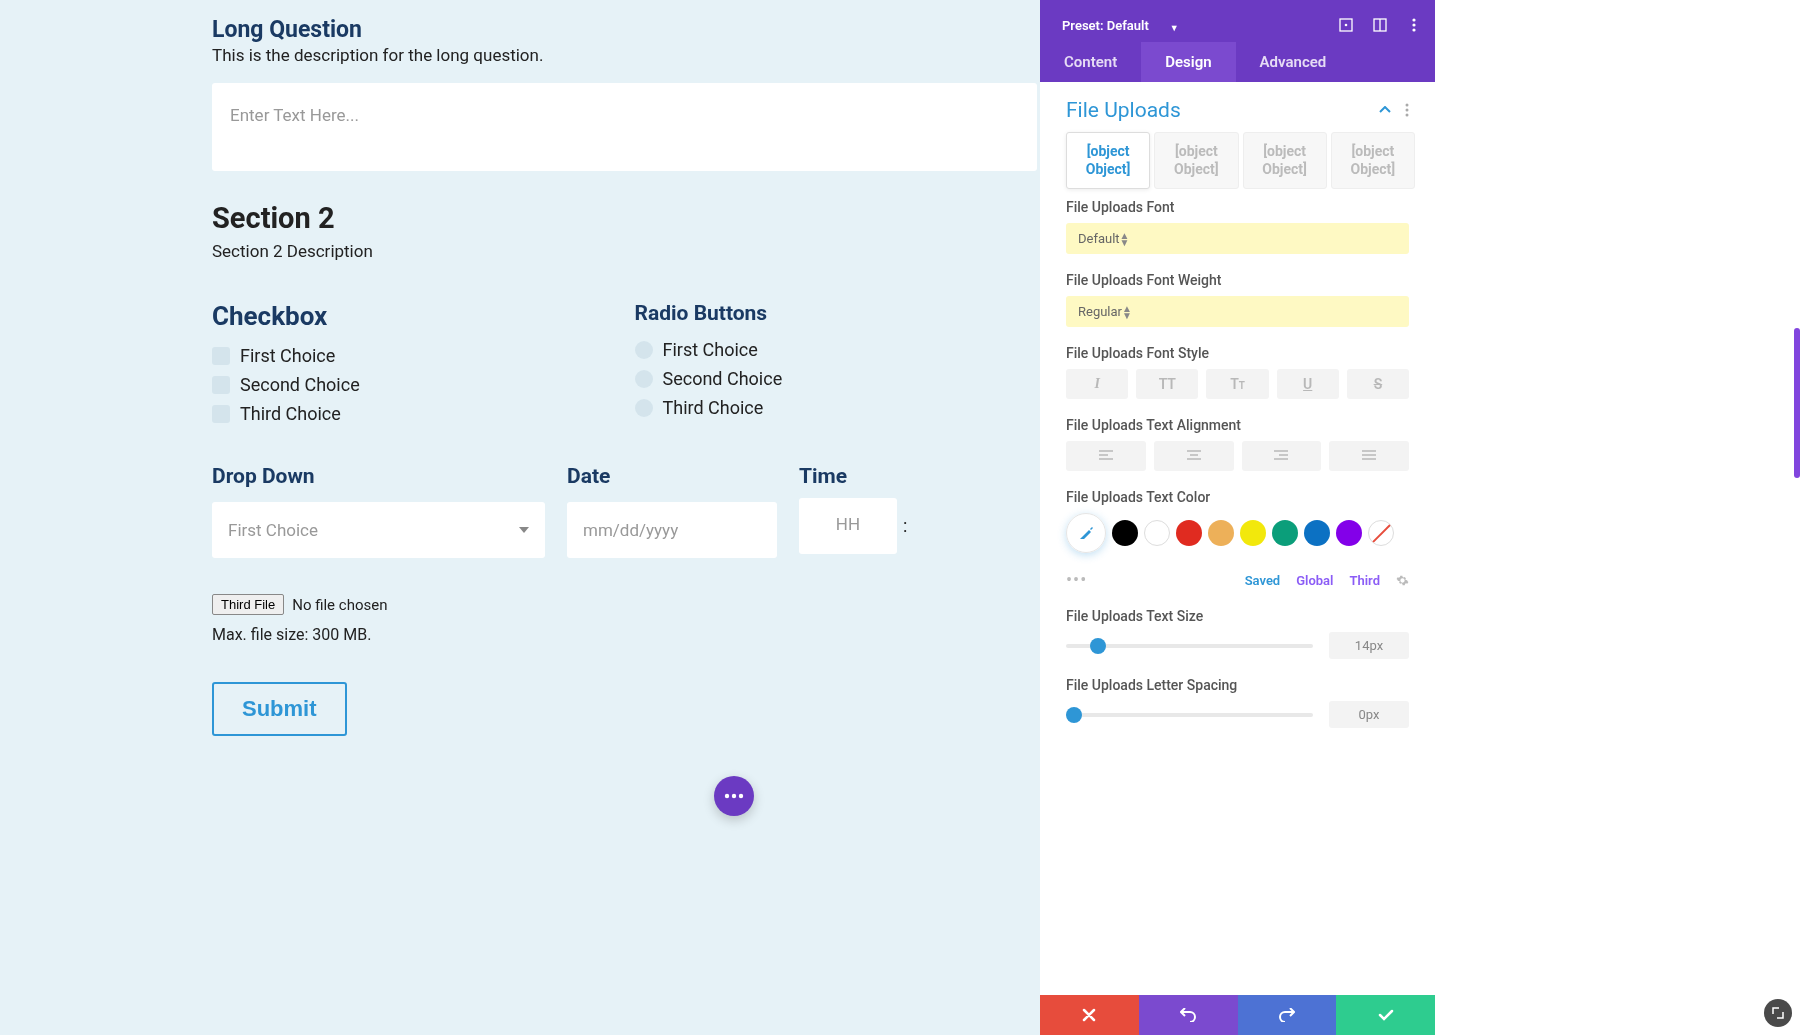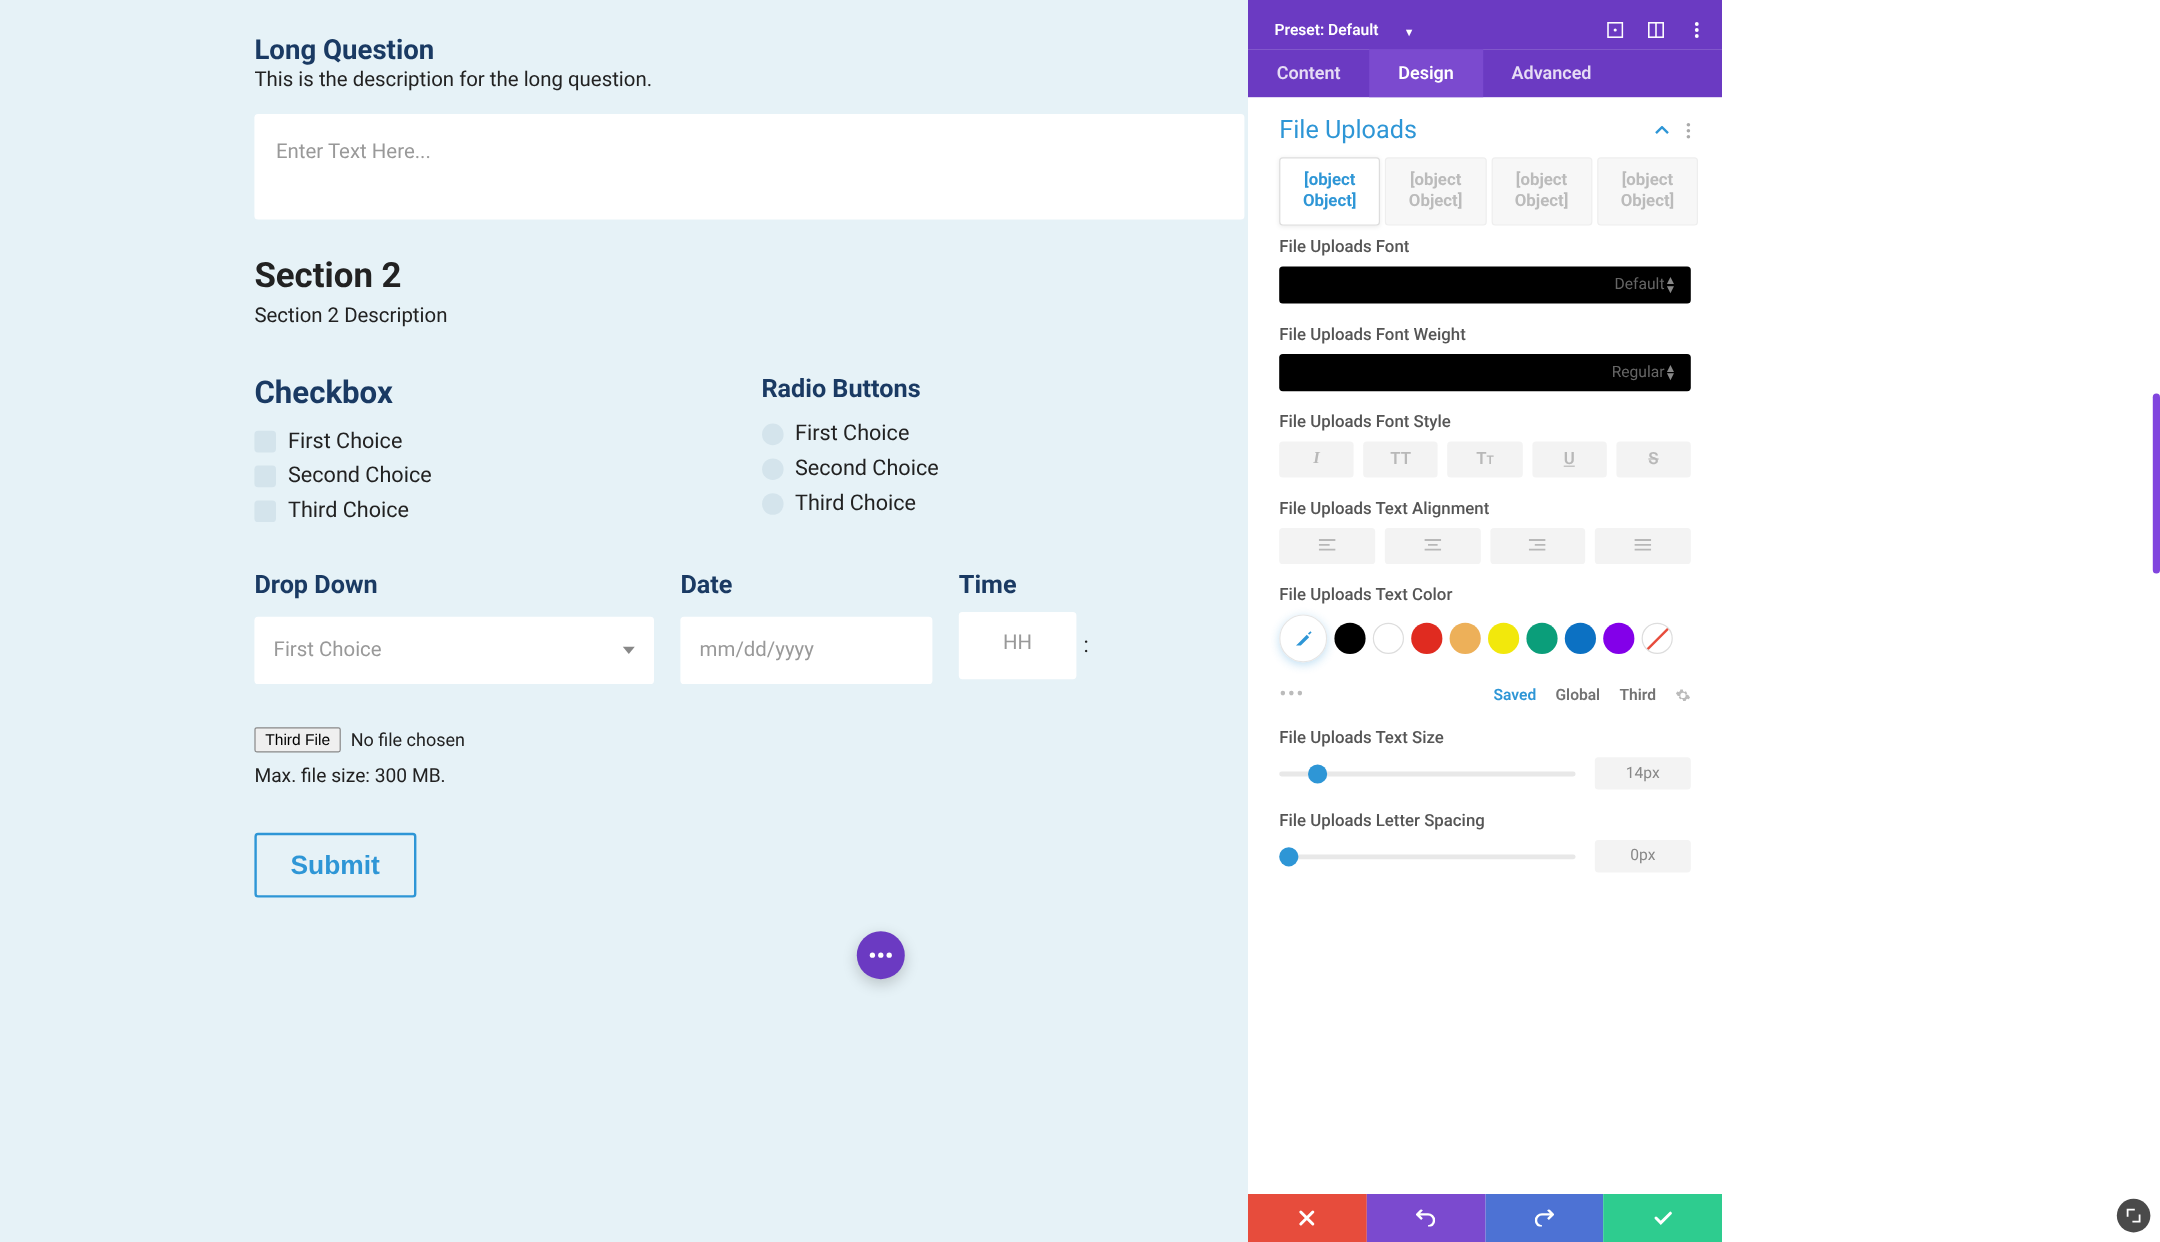--- a/index.html
+++ b/index.html
@@ -1,19 +1,19 @@
 <!DOCTYPE html>
 <html><head>
 <meta charset="utf-8">
 <style>
 * { box-sizing: border-box; margin: 0; padding: 0; }
 body { font-family: -apple-system, BlinkMacSystemFont, "Segoe UI", Roboto, sans-serif; background: #fff; width: 1800px; height: 1035px; overflow: hidden; position: relative; }
 
 .main-canvas { position: absolute; left: 0; top: 0; width: 1040px; height: 1035px; background: #e6f2f7; padding: 0; }
-.form-area { margin-left: 212px; width: 825px; padding-top: 28px; }
+.form-area { margin-left: 212px; width: 825px; padding-top: 16px; }
 
 .q-title { color: #1a3a63; font-size: 23px; font-weight: 700; margin-bottom: 2px; }
 .q-desc { color: #222; font-size: 17px; margin-bottom: 18px; }
 
 .text-input { background: #fff; border: none; width: 100%; padding: 22px 18px; font-size: 17px; color: #999; border-radius: 3px; margin-bottom: 30px; min-height: 88px; }
 
 .sec-title { font-size: 29px; font-weight: 700; color: #222; margin-bottom: 6px; }
 .sec-desc { font-size: 17px; color: #222; margin-bottom: 40px; }
 
 .cols { display: flex; gap: 20px; }
@@ -57,35 +57,35 @@
 .sec-hdr { display: flex; justify-content: space-between; align-items: center; padding: 16px 26px 10px 26px; }
 .sec-hdr-title { color: #2e96d6; font-size: 21px; font-weight: 400; }
 .sec-hdr-icons { display: flex; gap: 14px; align-items: center; color: #2e96d6; }
 
 .obj-tabs { display: flex; gap: 4px; padding: 0 20px 10px 26px; }
 .obj-tab { flex: 1; text-align: center; font-size: 14px; font-weight: 700; color: #bbb; padding: 10px 0; border: 1px solid #eee; border-radius: 3px; background: #f7f7f7; line-height: 1.25;}
 .obj-tab.active { color: #2e96d6; background: #fff; border-color: #ddd; box-shadow: 0 1px 4px rgba(0,0,0,0.08); }
 
 .ctrl { padding: 0 26px 18px 26px; }
 .ctrl-label { font-size: 14px; color: #555; margin-bottom: 8px; font-weight: 500;}
-.sel-box { background: #000000; padding: 8px 12px; font-size: 13px; color: #666; border-radius: 3px; display: flex; justify-content: flex-end; align-items: center; }
+.sel-box { background: #fef9c3; padding: 8px 12px; font-size: 13px; color: #666; border-radius: 3px; display: flex; justify-content: flex-start; align-items: center; }
 .sel-arrows { font-size: 10px; color: #888; line-height: 0.7;}
 
 .btn-row { display: flex; gap: 8px; }
 .style-btn { flex: 1; background: #f3f3f3; border-radius: 3px; height: 30px; display: flex; align-items: center; justify-content: center; color: #b8b8b8; font-size: 14px; font-weight: 600;}
 
 .swatches { display: flex; gap: 6px; flex-wrap: wrap; align-items: center; }
 .sw { width: 26px; height: 26px; border-radius: 50%; }
 .sw.picker { width: 40px; height: 40px; border-radius: 50%; border: 1px solid #e5e5e5; display: flex; align-items: center; justify-content: center; box-shadow: 0 2px 8px rgba(46,150,214,0.3); }
 .sw.none { background: #fff; border: 1px solid #ddd; position: relative; overflow: hidden;}
 .sw.none::after { content:''; position:absolute; width: 30px; height:2px; background:#e74c3c; transform: rotate(-45deg); left:-2px; top:11px;}
 
 .more-dots { color: #bbb; font-size: 18px; letter-spacing: 1px; margin-top: 6px;}
 .color-tabs { display: flex; gap: 16px; font-size: 13px; align-items: center; justify-content: flex-end; margin-top: 8px;}
-.ct { color: #737373; font-weight: 600;}
+.ct { color: #8b5cf6; font-weight: 600;}
 .ct.active { color: #2e96d6; }
 .ct-gear { color: #bbb; }
 
 .slider-row { display: flex; align-items: center; gap: 16px; }
 .slider-track { flex: 1; height: 4px; background: #e8e8e8; border-radius: 2px; position: relative; }
 .slider-thumb { position: absolute; width: 16px; height: 16px; background: #2e96d6; border-radius: 50%; top: -6px; }
 .slider-val { background: #f3f3f3; padding: 6px 14px; font-size: 13px; color: #888; border-radius: 3px; min-width: 80px; text-align: center;}
 
 .sb-footer { display: flex; height: 40px; }
 .ft-btn { flex: 1; display: flex; align-items: center; justify-content: center; color: #fff; }

